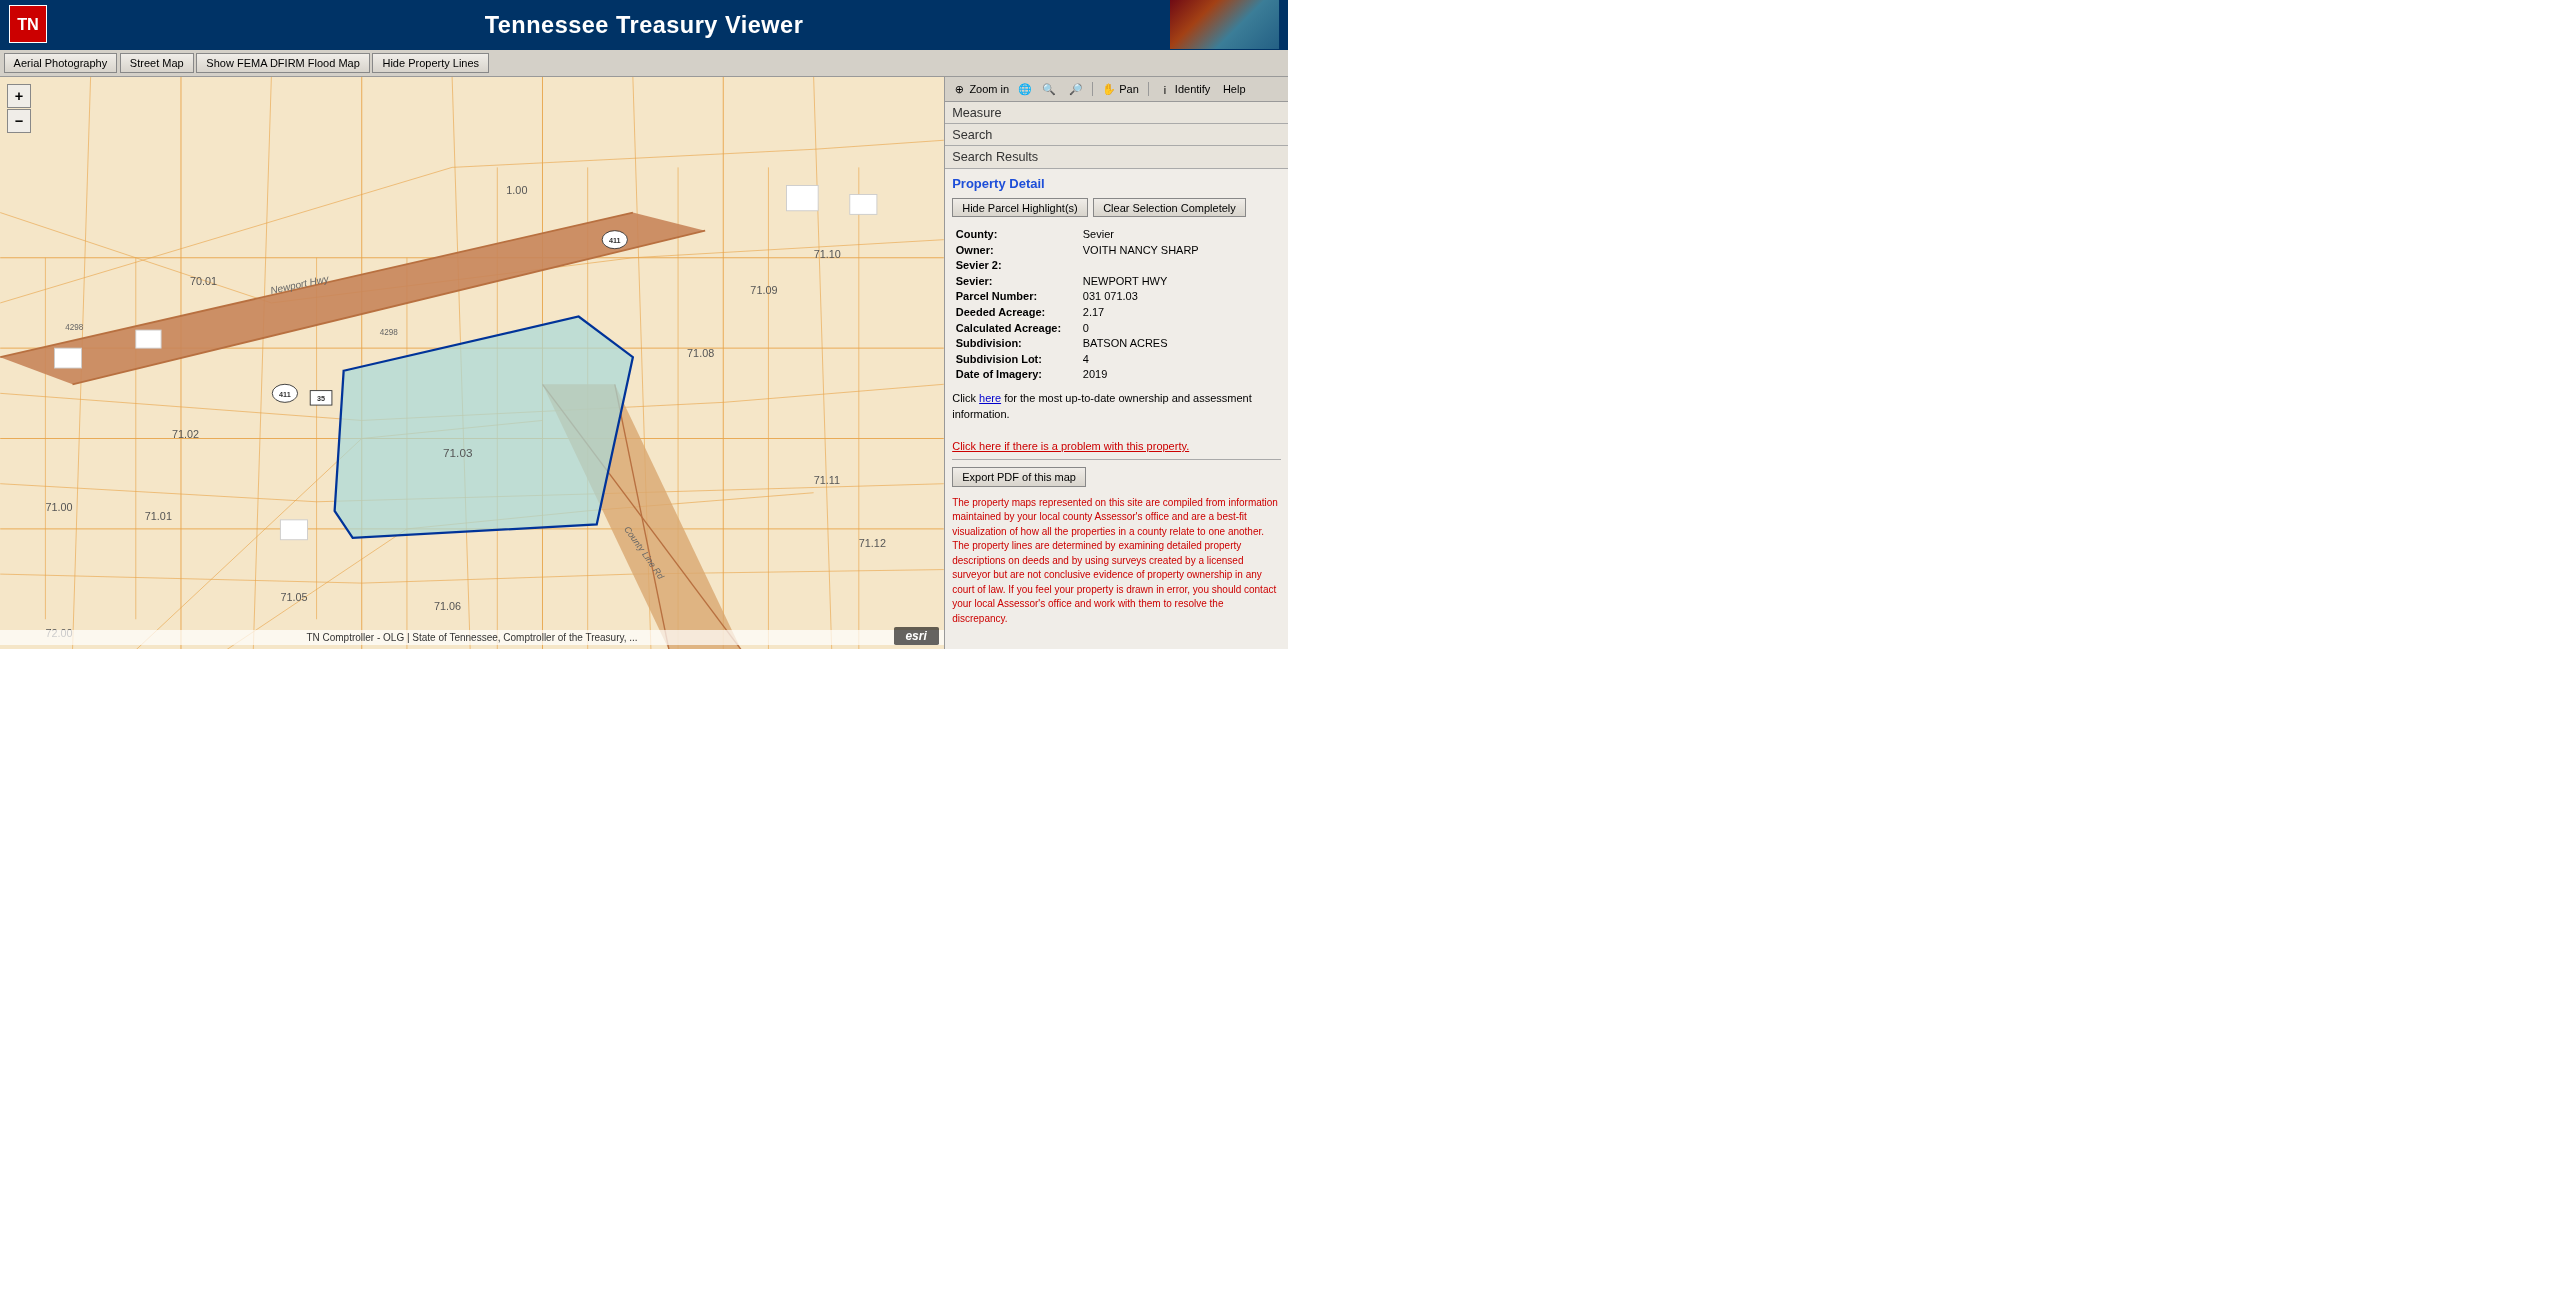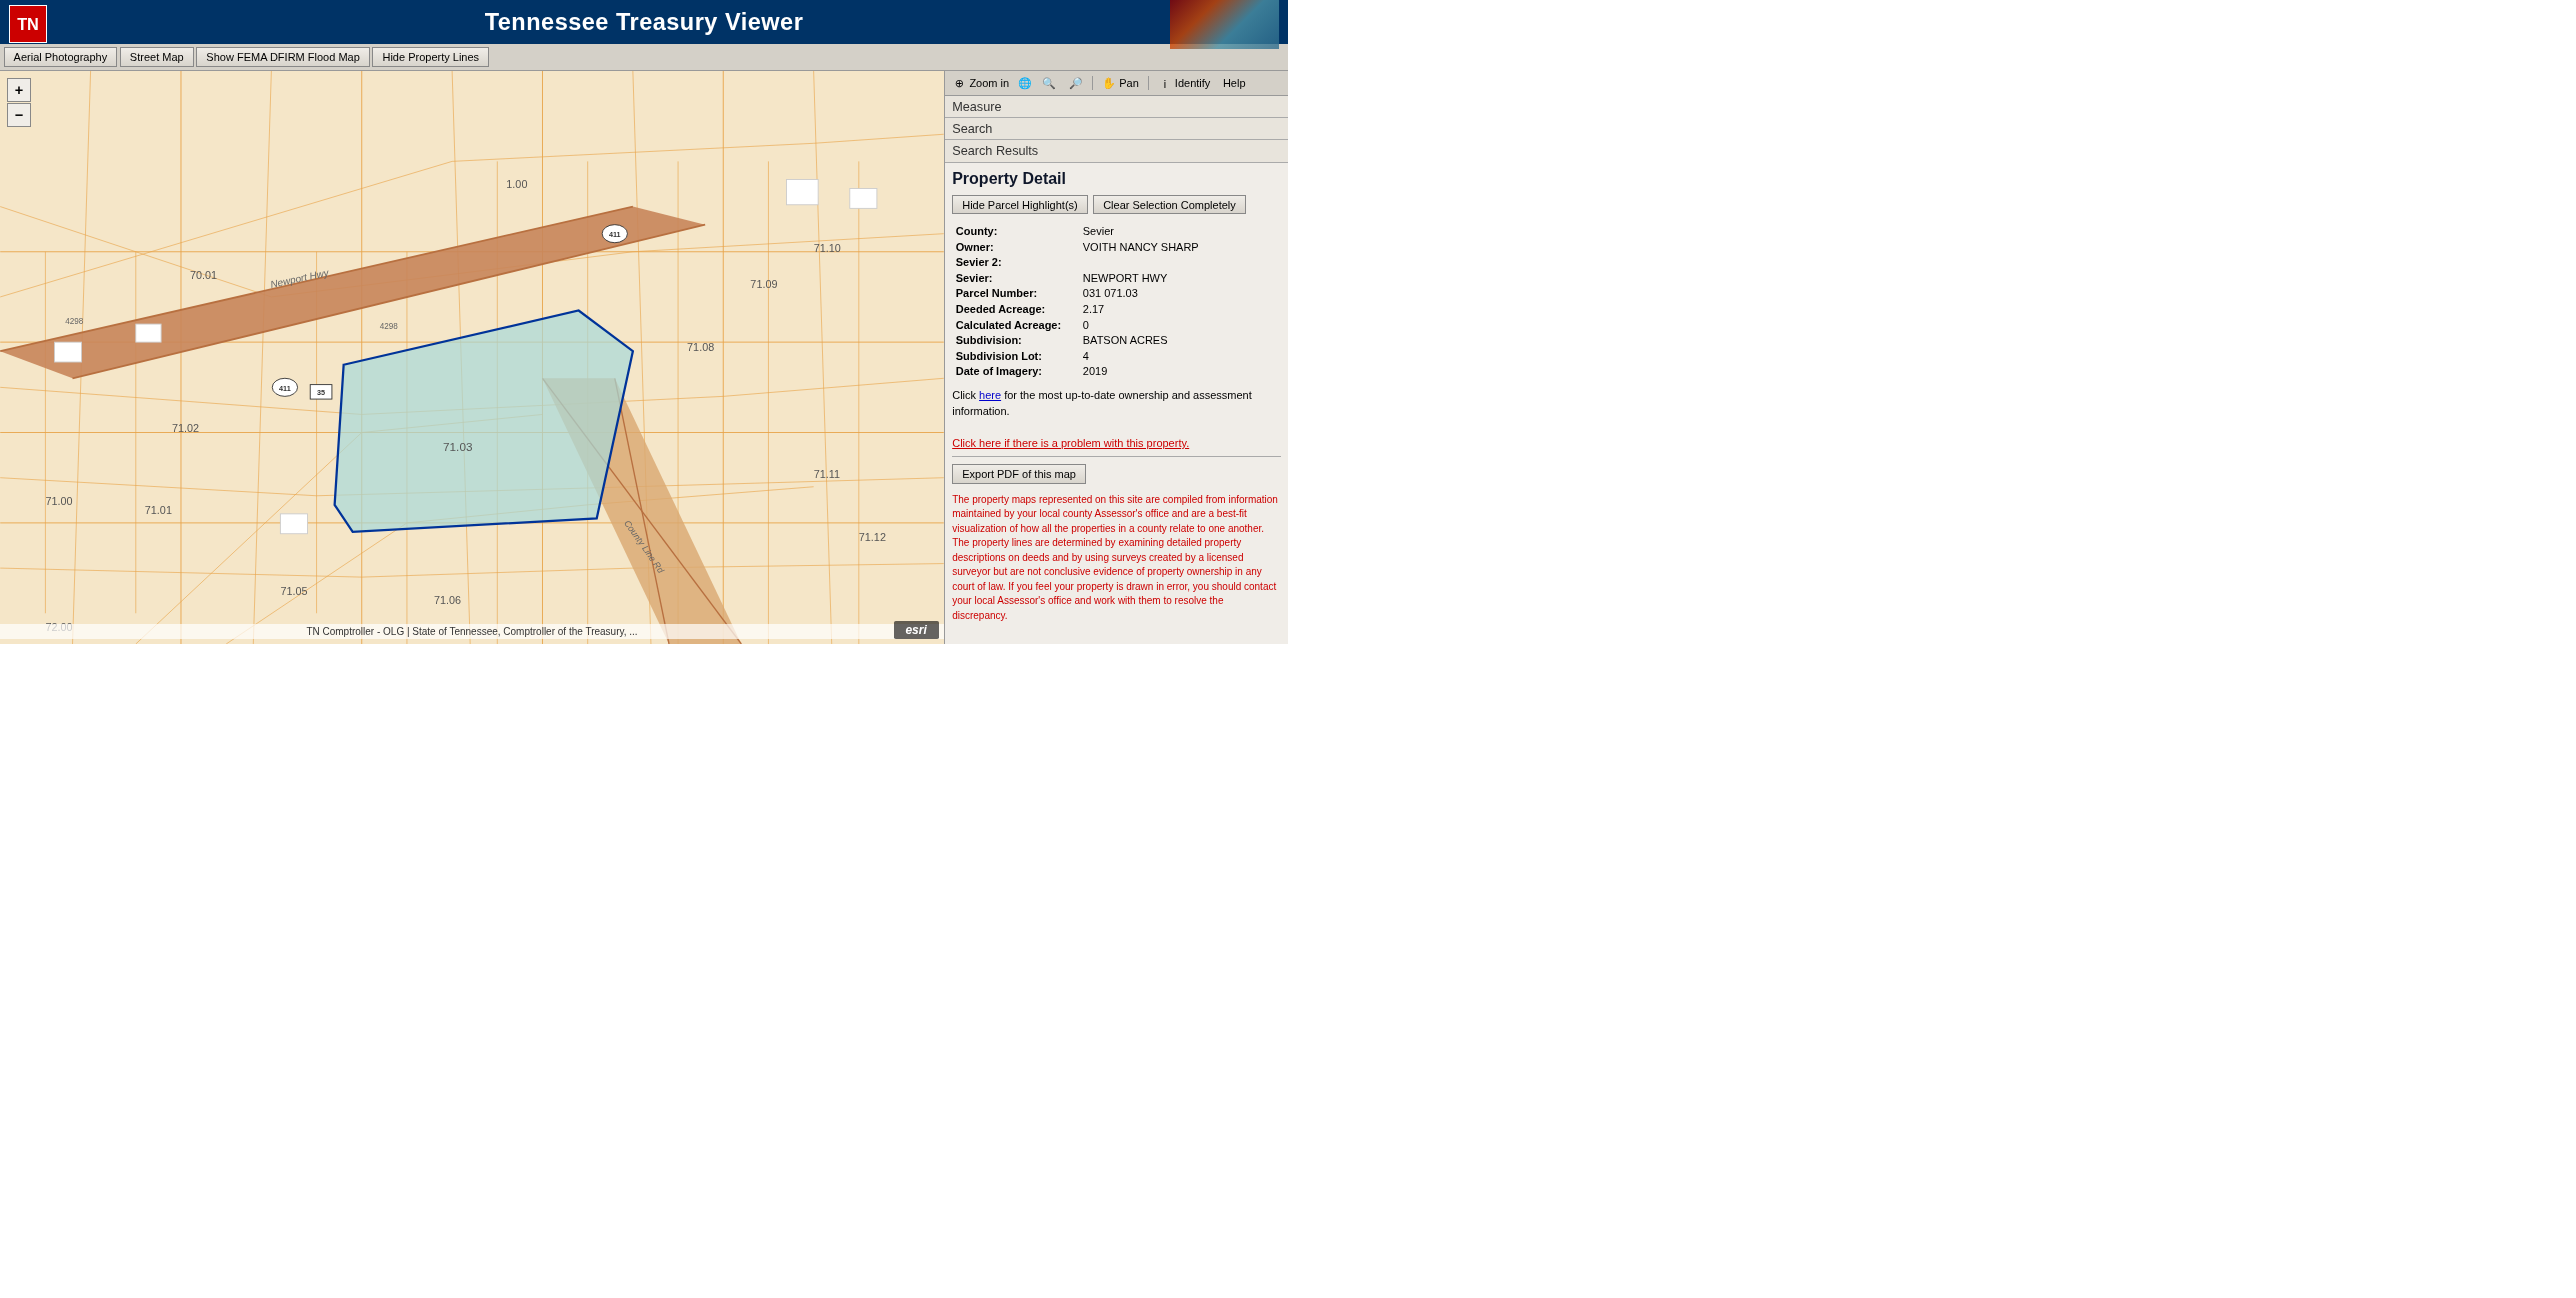--- a/index.html
+++ b/index.html
@@ -1,21 +1,21 @@
 <!DOCTYPE html>
 <html style="font-size:14.5px"><head>
   <meta charset="utf-8">
   <style>
     * { box-sizing: border-box; margin: 0; padding: 0; }
     body { font-family: Arial, sans-serif; background: #fff; width: 1288px; height: 649px; overflow: hidden; }
 
     
     #header {
       background: #003366;
-      height: 44px;
+      height: 50px;
       display: flex;
       align-items: center;
       justify-content: center;
       position: relative;
     }
     #tn-logo {
       position: absolute;
       left: 9px;
       top: 5.4px;
       width: 38px;
@@ -190,24 +190,24 @@
     }
 
     
     #property-detail {
       flex: 1;
       overflow-y: auto;
       padding: 7.2px;
       font-size: 11px;
     }
     #property-detail-title {
-      font-size: 16px;
+      font-size: 13px;
       font-weight: bold;
       margin-bottom: 7.2px;
-      color: #0f172a;
+      color: #1d4ed8;
     }
     #action-buttons {
       display: flex;
       gap: 5.4px;
       margin-bottom: 9px;
     }
     .action-btn {
       background: linear-gradient(to bottom, #f0ede8, #d8d4cc);
       border: 0.9px solid #888;
       padding: 2.7px 9px;

